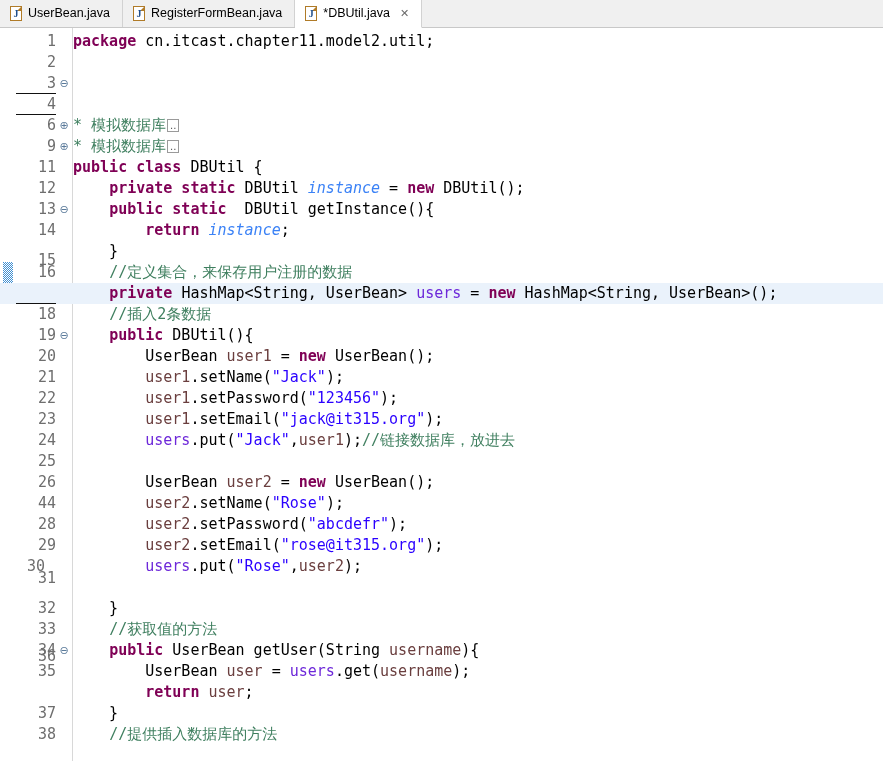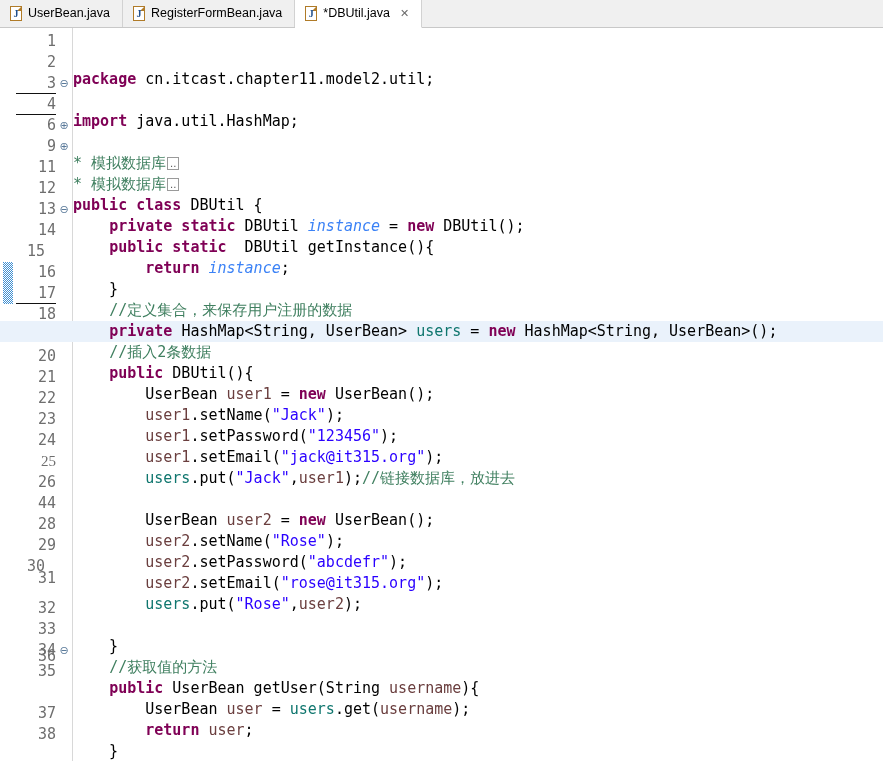--- a/index.html
+++ b/index.html
@@ -88,30 +88,29 @@
   }
 
   
   .codearea{
     position:absolute;left:73px;top:0;right:0;height:100%;
   }
   .code{
     position:absolute;left:0;height:21px;line-height:21px;
     font-size:15px;color:#000;white-space:pre;
     font-family:"DejaVu Sans Mono","Liberation Mono",monospace;
-    margin-top:38px;
   }
   .code.hl{background:#eaf2fb;left:-73px;padding-left:73px;width:883px;box-sizing:border-box;}
 
   .kw{color:#7f0055;font-weight:bold;}
   .str{color:#2a00ff;}
   .cmt{color:#3f7f5f;}
   .fld{color:#3b82f6;font-style:italic;}
   .loc{color:#6a3e3e;}
-  .fieldref{color:#0f766e;}
+  .fieldref{color:#6d28d9;}
   .plain{color:#000;}
 
   .foldbox{
     display:inline-block;border:1px solid #9a9a9a;background:#fff;
     color:#555;font-size:10px;line-height:11px;
     padding:0 2px;vertical-align:1px;margin-left:1px;
     font-family:"DejaVu Sans",sans-serif;
   }
 
   
@@ -170,51 +169,50 @@
         <div class="lnum" style="top: 66px;">4</div>
         <div class="lnum" style="top: 87px;">6</div>
         <div class="fold" style="top: 87px;">⊕</div>
         <div class="lnum" style="top: 108px;">9</div>
         <div class="fold" style="top: 108px;">⊕</div>
         <div class="lnum" style="top: 129px;">11</div>
         <div class="lnum" style="top: 150px;">12</div>
         <div class="lnum" style="top: 171px;">13</div>
         <div class="fold" style="top: 171px;">⊖</div>
         <div class="lnum" style="top: 192px;">14</div>
-        <div class="lnum" style="top: 213px; text-align: center;">15</div>
+        <div class="lnum" style="top: 222px;">15</div>
         <div class="lnum" style="top: 234px;">16</div>
         <div class="lnum" style="top: 255px;">17</div>
         <div class="lnum" style="top: 276px;">18</div>
         <div class="lnum" style="top: 297px;">19</div>
         <div class="fold" style="top: 297px;">⊖</div>
         <div class="lnum" style="top: 318px;">20</div>
         <div class="lnum" style="top: 339px;">21</div>
         <div class="lnum" style="top: 360px;">22</div>
         <div class="lnum" style="top: 381px;">23</div>
         <div class="lnum" style="top: 402px;">24</div>
-        <div class="lnum" style="top: 423px; font-family: Liberation Serif, serif;">25</div>
+        <div class="lnum" style="top: 423px;">25</div>
         <div class="lnum" style="top: 444px;">26</div>
         <div class="lnum" style="top: 465px;">44</div>
         <div class="lnum" style="top: 486px;">28</div>
         <div class="lnum" style="top: 507px;">29</div>
         <div class="lnum" style="top: 528px; text-align: center;">30</div>
         <div class="lnum" style="top: 540px;">31</div>
         <div class="lnum" style="top: 570px;">32</div>
         <div class="lnum" style="top: 591px;">33</div>
         <div class="lnum" style="top: 612px;">34</div>
         <div class="fold" style="top: 612px;">⊖</div>
         <div class="lnum" style="top: 633px;">35</div>
         <div class="lnum" style="top: 618px;">36</div>
         <div class="lnum" style="top: 675px;">37</div>
         <div class="lnum" style="top: 696px;">38</div>
       </div>
     <div class="codearea" id="codearea">
         <div class="code" style="top: 3px;"><span class="kw">package </span><span class="plain">cn.itcast.chapter11.model2.util;</span></div>
         <div class="code" style="top: 24px;"></div>
-        <div class="code" style="top: 45px;"><span class="kw">import </span><span class="plain">java.util.HashMap;</span></div>
         <div class="code" style="top: 87px;"><span class="cmt">* 模拟数据库</span><span class="foldbox">..</span></div>
         <div class="code" style="top: 108px;"><span class="cmt">* 模拟数据库</span><span class="foldbox">..</span></div>
         <div class="code" style="top: 129px;"><span class="kw">public class </span><span class="plain">DBUtil {</span></div>
         <div class="code" style="top: 150px;"><span class="plain">    </span><span class="kw">private static </span><span class="plain">DBUtil </span><span class="fld">instance</span><span class="plain"> = </span><span class="kw">new </span><span class="plain">DBUtil();</span></div>
         <div class="code" style="top: 171px;"><span class="plain">    </span><span class="kw">public static </span><span class="plain"> DBUtil getInstance(){</span></div>
         <div class="code" style="top: 192px;"><span class="plain">        </span><span class="kw">return </span><span class="fld">instance</span><span class="plain">;</span></div>
         <div class="code" style="top: 213px;"><span class="plain">    }</span></div>
         <div class="code" style="top: 234px;"><span class="plain">    </span><span class="cmt">//定义集合，来保存用户注册的数据</span></div>
         <div class="code hl" style="top: 255px;"><span class="plain">    </span><span class="kw">private </span><span class="plain">HashMap&lt;String, UserBean&gt; </span><span class="fieldref">users</span><span class="plain"> = </span><span class="kw">new </span><span class="plain">HashMap&lt;String, UserBean&gt;();</span></div>
         <div class="code" style="top: 276px;"><span class="plain">    </span><span class="cmt">//插入2条数据</span></div>

